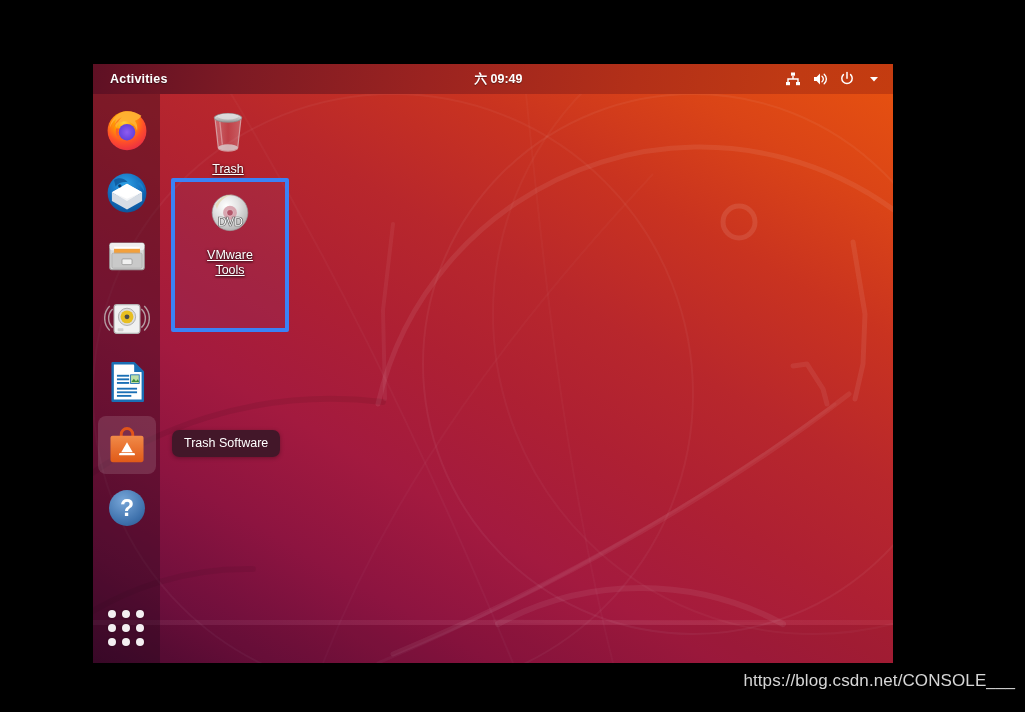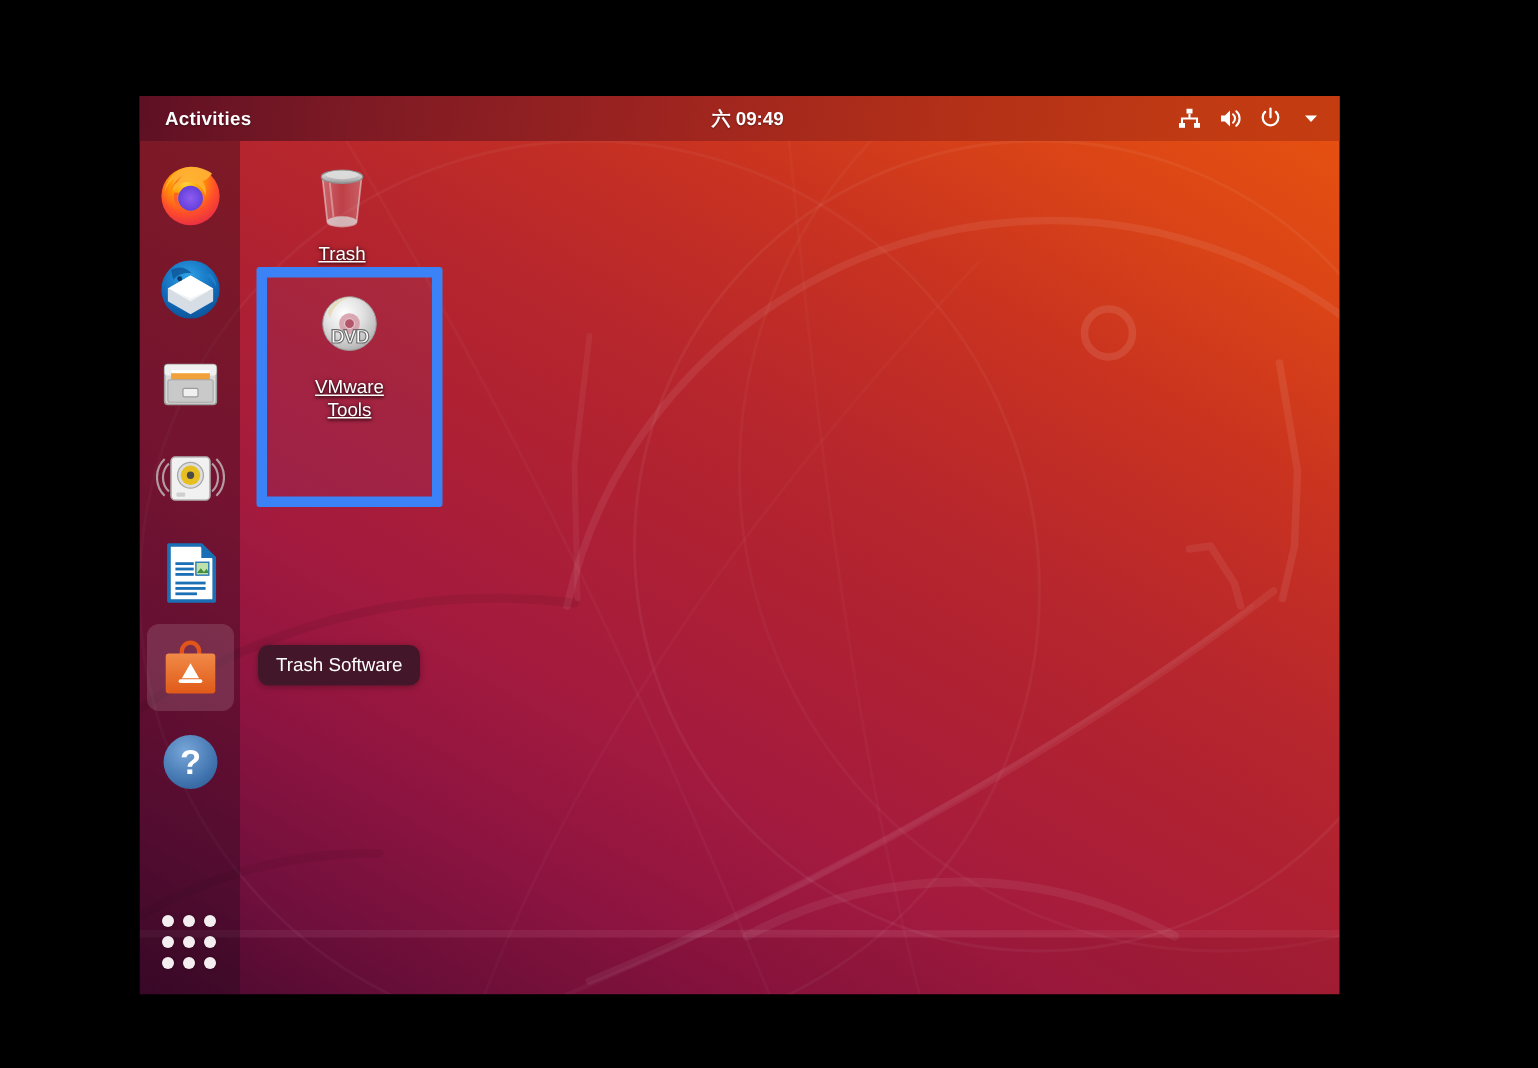--- a/index.html
+++ b/index.html
@@ -161,21 +161,21 @@
     margin-top: 6px;
     color: #ffffff;
     font-size: 12.5px;
     line-height: 15px;
     text-align: center;
     text-shadow: 0 1px 2px rgba(0,0,0,0.75), 0 0 3px rgba(0,0,0,0.5);
     white-space: pre-line;
     text-decoration: underline;
   }
   .desk-icon.selected {
-    border: 7px solid #3b82f6;
+    border: 4px solid #3b82f6;
     border-radius: 2px;
     background: rgba(60,110,230,0.07);
   }
 
   
   #watermark {
     position: absolute;
     right: 10px;
     top: 681px;
     color: #d6d6d6;
@@ -455,14 +455,15 @@
         <g transform="translate(32,44)">
           <text x="0" y="0" font-family="Liberation Sans, sans-serif" font-size="16" font-weight="bold" fill="#ffffff" stroke="#6a6a6a" stroke-width="0.9" text-anchor="middle" letter-spacing="-1">DVD</text>
         </g>
       </svg>
       <div class="di-label">VMware
 Tools</div>
     </div>
 
   </div>
 
+  <div id="watermark">https://blog.csdn.net/CONSOLE___</div>
 
 </div>
 
 </body></html>

